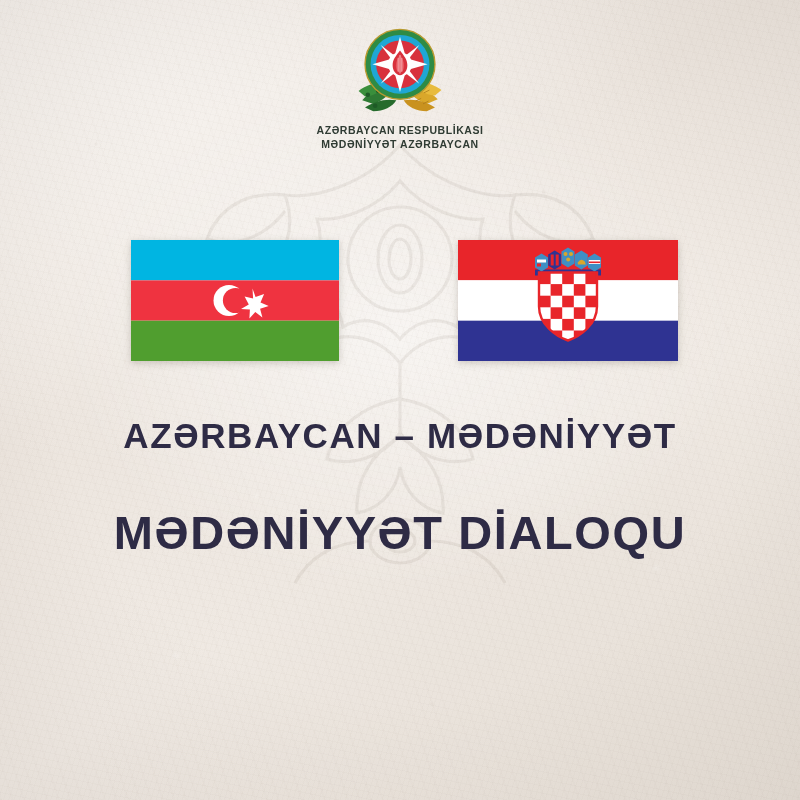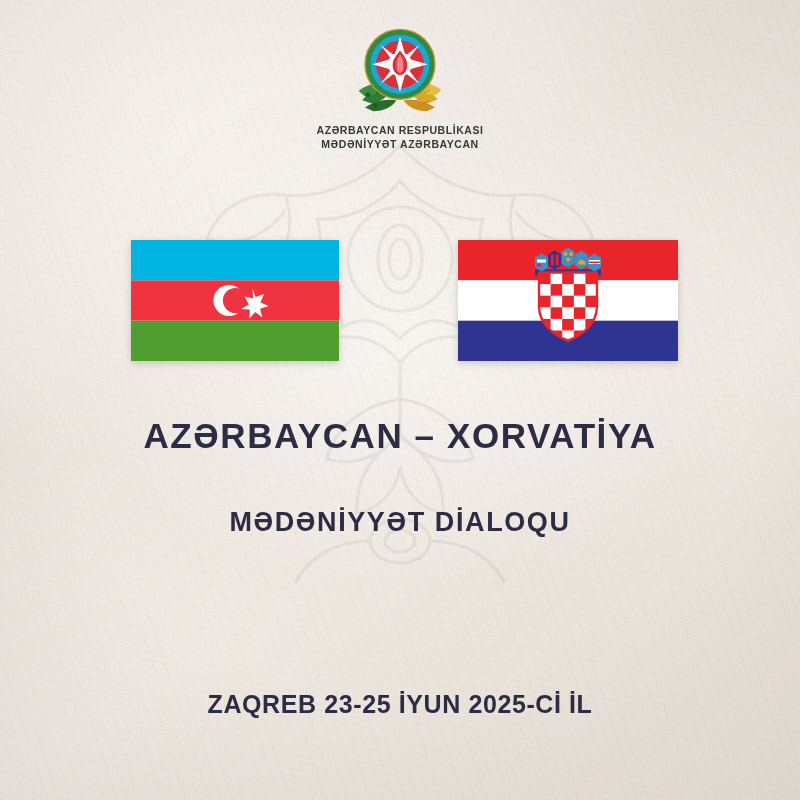--- a/index.html
+++ b/index.html
@@ -75,21 +75,21 @@
 
   
   .title-wrap{position:absolute;left:0;right:0;top:418px;text-align:center;}
   .title-line{
     color:#2e2b45;
     font-weight:700;
     letter-spacing:1.6px;
     line-height:1.05;
   }
   #title-line-1{font-size:35px;}
-  #title-line-2{font-size:27px;margin-top:53px;}
+  #title-line-2{font-size:47px;margin-top:53px;}
   .footer-line{
     position:absolute;left:0;right:0;top:690px;text-align:center;
     color:#2e2b45;font-size:25px;font-weight:700;letter-spacing:0.6px;
   }
 </style>
 </head>
 <body>
 
 <div id="poster">
 
@@ -258,19 +258,18 @@
             <rect x="-17.4" y="30" width="11.6" height="11.6"></rect>
               <rect x="5.8" y="30" width="11.6" height="11.6"></rect>
           </g>
         </g>
         <path d="M-29 -28 H29 V6 C29 24, 12 36, 0 40 C -12 36, -29 24, -29 6 Z" fill="none" stroke="#e8252a" stroke-width="2.4"></path>
       </g>
     </svg>
   </div>
 
   <div class="title-wrap">
-    <div class="title-line" id="title-line-1">AZƏRBAYCAN – XORVATİYA</div>
+    <div class="title-line" id="title-line-1">AZƏRBAYCAN – MƏDƏNİYYƏT</div>
     <div class="title-line" id="title-line-2">MƏDƏNİYYƏT DİALOQU</div>
   </div>
 
-  <div class="footer-line">ZAQREB 23-25 İYUN 2025-Cİ İL</div>
 
 </div>
 
 </body></html>

